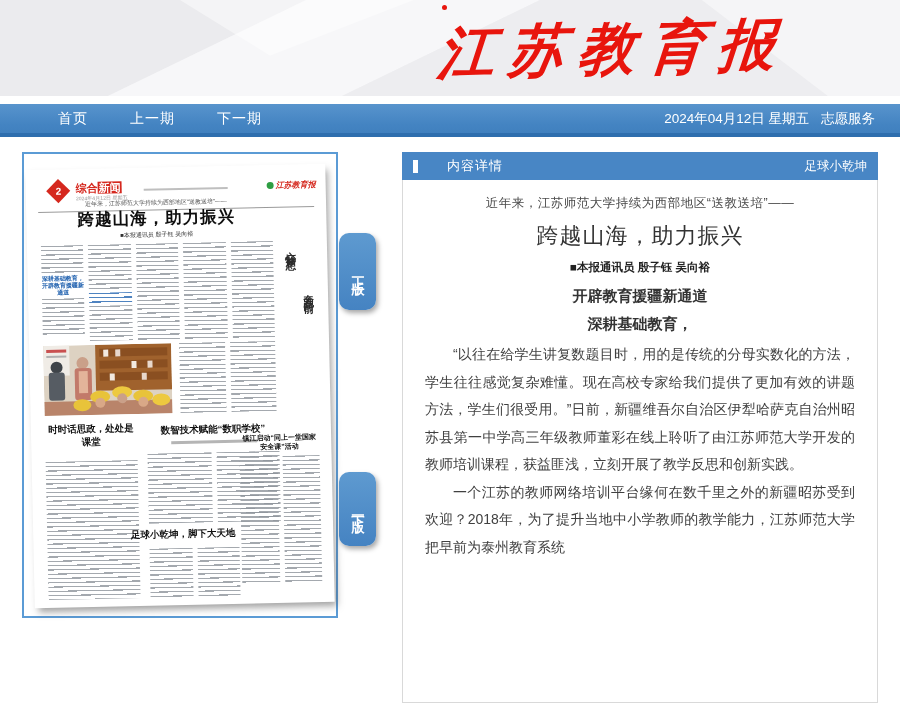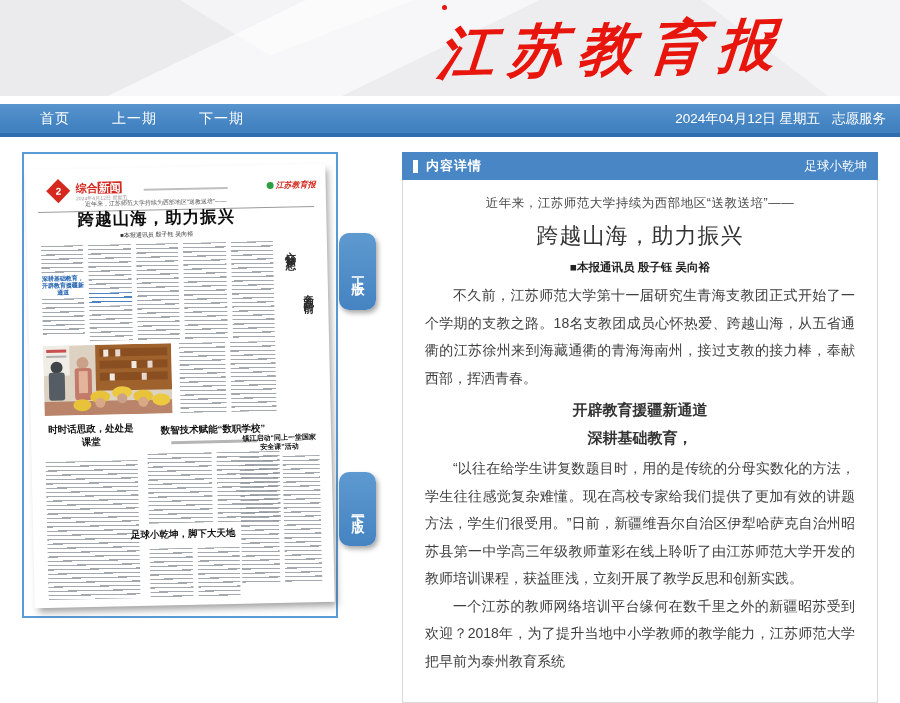--- a/index.html
+++ b/index.html
@@ -20,24 +20,24 @@
           color:#e8150d; font-family:"DejaVu Serif", serif; font-weight:bold;
           font-style:italic; font-size:57px; letter-spacing:13px; line-height:88px;
           transform:rotate(-1.5deg) skewX(-6deg); white-space:nowrap; }
   #logo-dot { position:absolute; left:442px; top:5px; width:5px; height:5px;
               border-radius:50%; background:#e8150d; }
 
   
   #navbar { position:absolute; left:0; top:104px; width:900px; height:33px;
             background:linear-gradient(180deg,#5894cd 0%,#4484c2 70%,#4080bf 100%);
             border-bottom:4px solid #2e6eae; display:flex; align-items:center;
-            color:#fff; font-size:14px; }
+            color:#fff; font-size:14px;padding-left:18px; }
   .nav-item { margin-left:42px; cursor:pointer; letter-spacing:1px; }
   .nav-item:first-child { margin-left:40px; }
-  #nav-right { margin-left:auto; margin-right:14px; display:flex; gap:12px;
+  #nav-right { margin-left:auto; margin-right:25px; display:flex; gap:12px;
                font-size:13.5px; }
 
   
   #thumb-box { position:absolute; left:22px; top:152px; width:316px; height:466px;
                border:2px solid #5b9bd5; background:#fff; }
   #paper { position:absolute; left:6px; top:13px; width:300px; height:438px;
            background:#fff; transform:rotate(-1.25deg);
            box-shadow:3px 5px 7px -1px rgba(70,70,70,.5); font-family:"Liberation Sans",sans-serif; }
   .tcol { background-image:repeating-linear-gradient(180deg,#8d939a 0,#8d939a 1.2px,transparent 1.2px,transparent 4.3px); opacity:.8; }
   .tcol-blue { background-image:repeating-linear-gradient(180deg,#2f6db5 0,#2f6db5 1.2px,transparent 1.2px,transparent 4.3px); opacity:.85; }
@@ -94,21 +94,21 @@
   .page-btn span { writing-mode:vertical-rl; text-orientation:upright; color:#fff;
                    font-size:13px; font-weight:bold; letter-spacing:3px; }
   #btn-prev { top:233px; height:77px; }
   #btn-next { top:472px; height:74px; }
 
   
   #panel-header { position:absolute; left:402px; top:152px; width:476px; height:28px;
                   background:#4886c5; display:flex; align-items:center; padding:0 11px;
                   color:#fff; }
   #panel-header .bar { width:5px; height:13px; background:#fff; margin-right:8px; }
-  #panel-title { font-size:13px; font-weight:bold; letter-spacing:1px; }
+  #panel-title { font-size:13px; font-weight:normal; letter-spacing:1px;margin-left:21px; }
   #back-link { margin-left:auto; font-size:12.5px; cursor:pointer; }
 
   #article { position:absolute; left:402px; top:180px; width:476px; height:523px;
              background:#fff; border:1px solid #d9d9d9; border-top:none;
              padding:12px 22px 0; overflow:hidden; }
   .a-intro { text-align:center; font-size:12.5px; color:#4a4a4a; line-height:18px; margin-top:2px; letter-spacing:.5px; }
   .a-title { text-align:center; font-size:22px; font-weight:500; color:#333; line-height:32px; margin:8px 0 6px; letter-spacing:1px; }
   .a-byline { text-align:center; font-size:11.5px; font-weight:bold; color:#222; line-height:18px; margin-bottom:6px; }
   .a-p { font-size:14px; color:#404040; line-height:27.5px; text-indent:2em; text-align:justify; }
   .a-sect { text-align:center; font-size:15px; font-weight:bold; color:#333; line-height:27.5px; }
@@ -252,20 +252,19 @@
 <div id="panel-header">
   <span class="bar"></span>
   <span id="panel-title">内容详情</span>
   <span id="back-link">足球小乾坤</span>
 </div>
 
 <div id="article">
   <div class="a-intro">近年来，江苏师范大学持续为西部地区“送教送培”——</div>
   <div class="a-title">跨越山海，助力振兴</div>
   <div class="a-byline">■本报通讯员 殷子钰 吴向裕</div>
-  <p class="a-p">不久前，江苏师范大学第十一届研究生青海支教团正式开始了一个学期的支教之路。18名支教团成员心怀热爱、跨越山海，从五省通衢的江苏徐州来到海藏通衢的青海海南州，接过支教的接力棒，奉献西部，挥洒青春。</p>
   <div class="a-sect-wrap">
     <div class="a-sect">开辟教育援疆新通道</div>
     <div class="a-sect">深耕基础教育，</div>
   </div>
   <p class="a-p">“以往在给学生讲复数题目时，用的是传统的分母实数化的方法，学生往往感觉复杂难懂。现在高校专家给我们提供了更加有效的讲题方法，学生们很受用。”日前，新疆维吾尔自治区伊犁哈萨克自治州昭苏县第一中学高三年级教师董彩在线上聆听了由江苏师范大学开发的教师培训课程，获益匪浅，立刻开展了教学反思和创新实践。</p>
   <p class="a-p">一个江苏的教师网络培训平台缘何在数千里之外的新疆昭苏受到欢迎？2018年，为了提升当地中小学教师的教学能力，江苏师范大学把早前为泰州教育系统</p>
 </div>
 
 </body></html>

